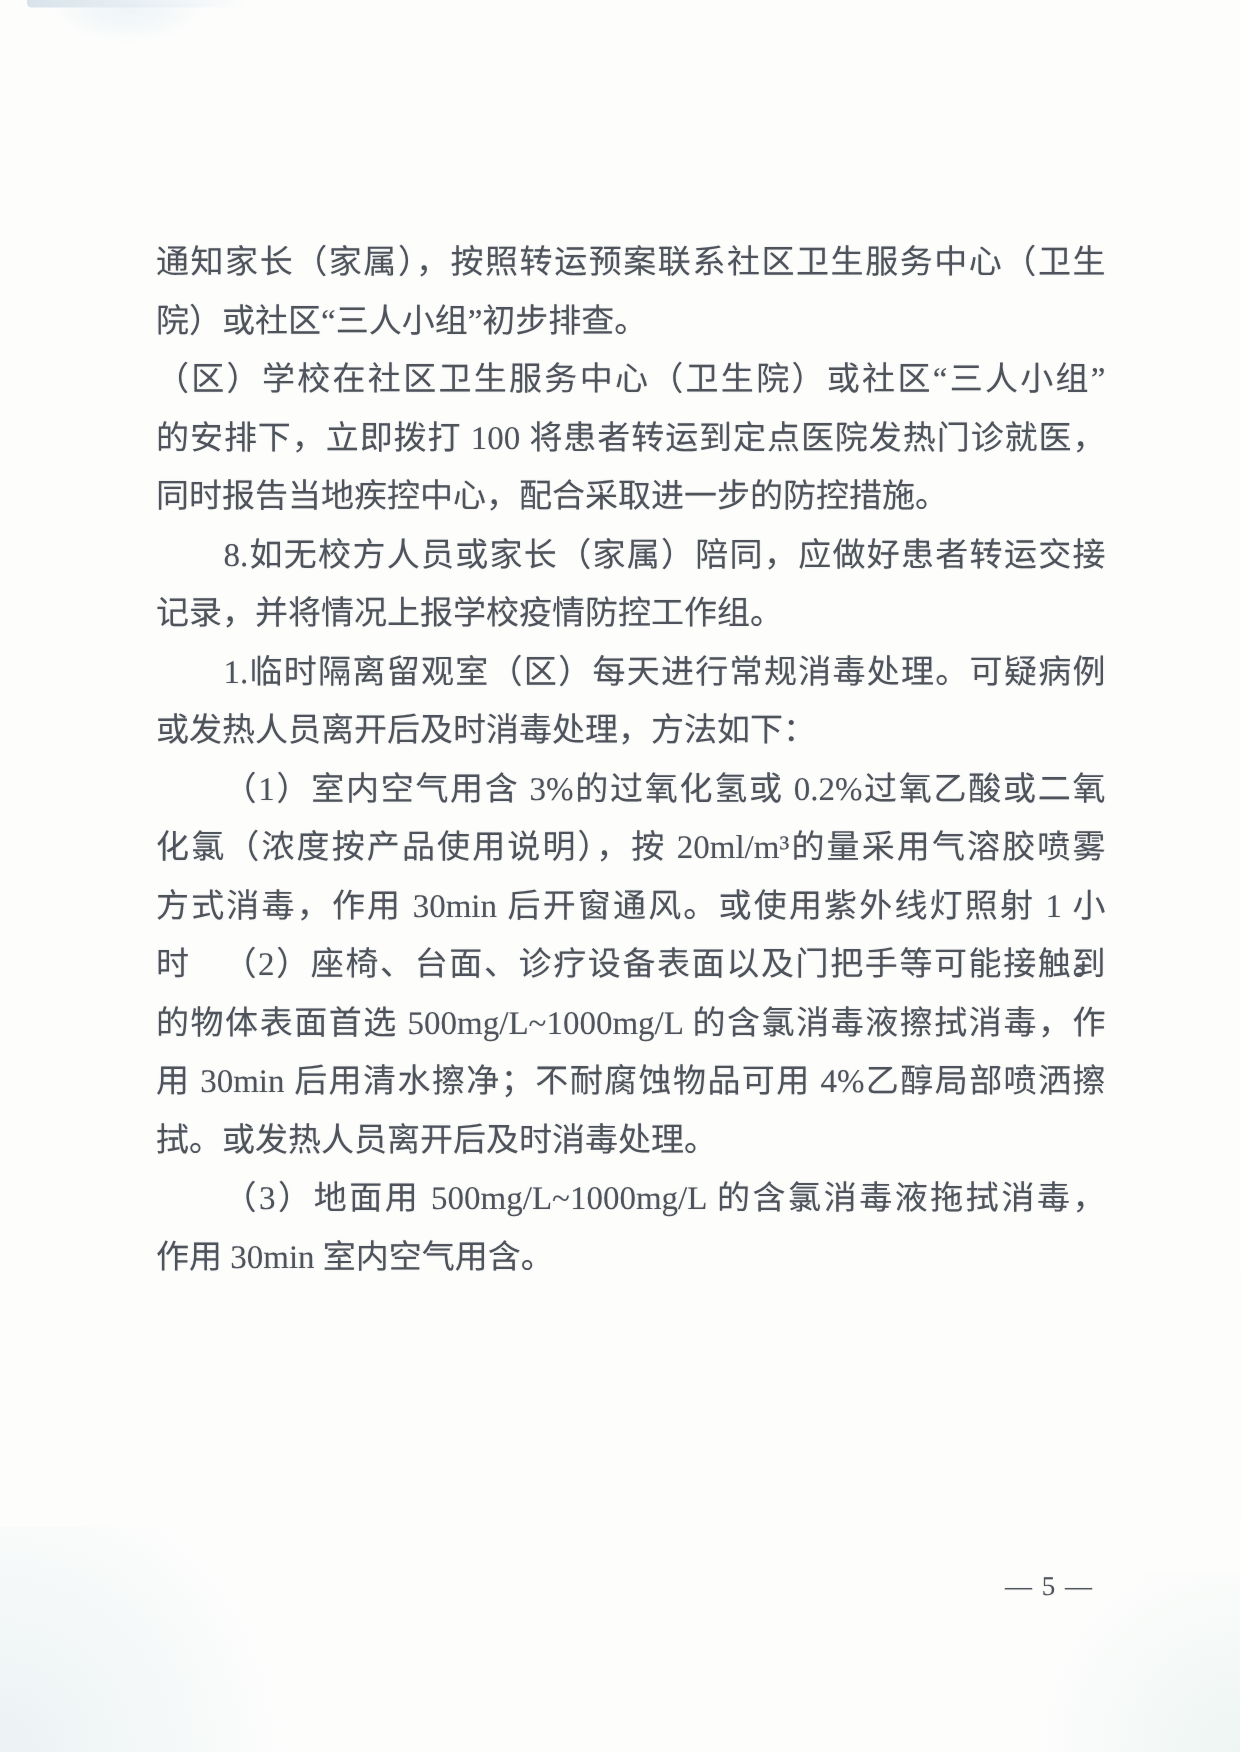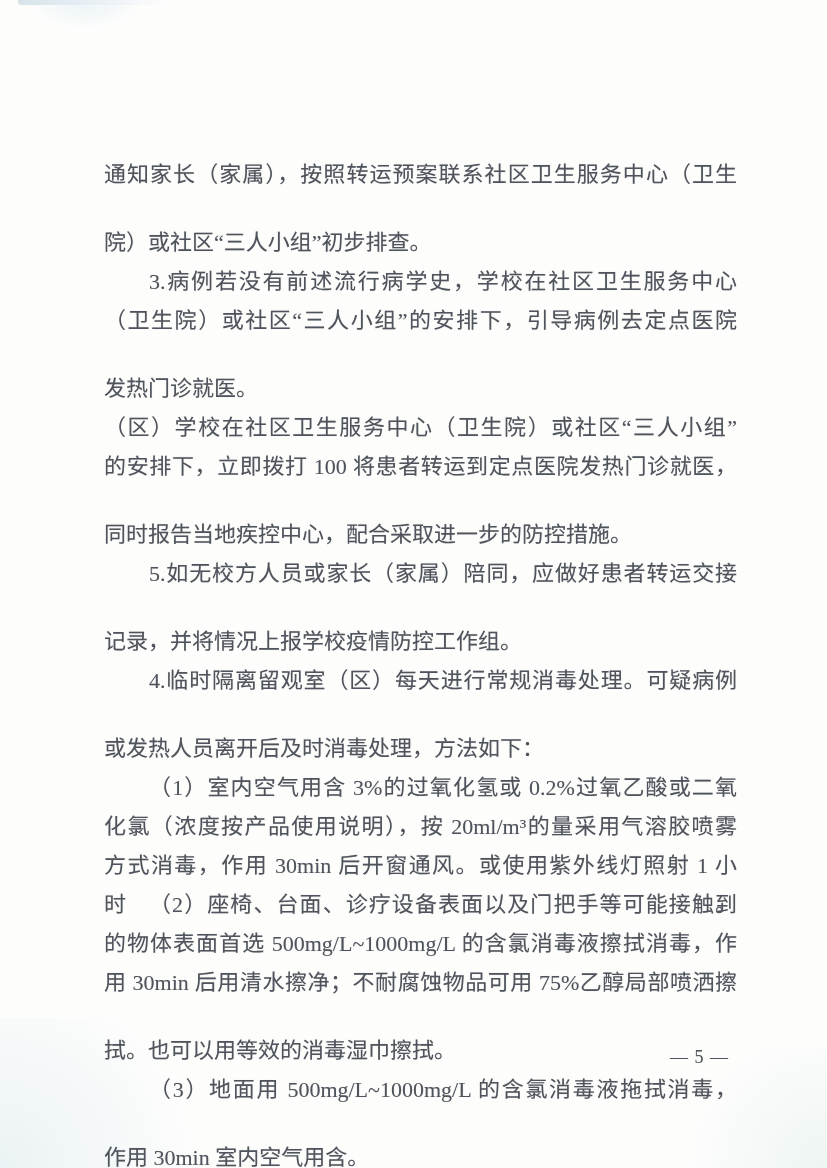--- a/index.html
+++ b/index.html
@@ -48,21 +48,21 @@
   .paragraph { margin: 0; padding: 0; }
   .line {
     height: 39px;
     line-height: 39px;
     white-space: nowrap;        
     text-align: justify;
     text-align-last: justify;   
     white-space: normal;
   }
   .line.indent { text-indent: 45px; }
-  .line.last { text-align-last: left; margin-top: 29px; }
+  .line.last { text-align-last: left; }
 
   .page-number {
     position: absolute;
     top: 1045px;
     right: 98px;
     color: #4e535b;
     font-size: 18px;
     line-height: 24px;
     letter-spacing: 1px;
     text-shadow: 0 0 1px rgba(90,96,104,.30);
@@ -78,53 +78,48 @@
   <div class="artifact bottom-left"></div>
   <div class="artifact bottom-right"></div>
 
   <main class="text-block">
 
     <section class="paragraph">
       <div class="line">通知家长（家属），按照转运预案联系社区卫生服务中心（卫生</div>
       <div class="line last">院）或社区“三人小组”初步排查。</div>
     </section>
 
-    <section class="paragraph">
-      <div class="line indent">3.病例若没有前述流行病学史，学校在社区卫生服务中心</div>
-      <div class="line">（卫生院）或社区“三人小组”的安排下，引导病例去定点医院</div>
-      <div class="line last">发热门诊就医。</div>
-    </section>
 
     <section class="paragraph">
       <div class="line">（区）学校在社区卫生服务中心（卫生院）或社区“三人小组”</div>
       <div class="line">的安排下，立即拨打 100 将患者转运到定点医院发热门诊就医，</div>
       <div class="line last">同时报告当地疾控中心，配合采取进一步的防控措施。</div>
     </section>
 
     <section class="paragraph">
-      <div class="line indent">5.如无校方人员或家长（家属）陪同，应做好患者转运交接</div>
+      <div class="line indent">8.如无校方人员或家长（家属）陪同，应做好患者转运交接</div>
       <div class="line last">记录，并将情况上报学校疫情防控工作组。</div>
     </section>
 
     <section class="paragraph">
-      <div class="line indent">4.临时隔离留观室（区）每天进行常规消毒处理。可疑病例</div>
+      <div class="line indent">1.临时隔离留观室（区）每天进行常规消毒处理。可疑病例</div>
       <div class="line last">或发热人员离开后及时消毒处理，方法如下：</div>
     </section>
 
     <section class="paragraph">
       <div class="line indent">（1）室内空气用含 3%的过氧化氢或 0.2%过氧乙酸或二氧</div>
       <div class="line">化氯（浓度按产品使用说明），按 20ml/m³的量采用气溶胶喷雾</div>
       <div class="line">方式消毒，作用 30min 后开窗通风。或使用紫外线灯照射 1 小时。</div>
     </section>
 
     <section class="paragraph">
       <div class="line indent">（2）座椅、台面、诊疗设备表面以及门把手等可能接触到</div>
       <div class="line">的物体表面首选 500mg/L~1000mg/L 的含氯消毒液擦拭消毒，作</div>
-      <div class="line">用 30min 后用清水擦净；不耐腐蚀物品可用 75%乙醇局部喷洒擦</div>
-      <div class="line last">拭。也可以用等效的消毒湿巾擦拭。</div>
+      <div class="line">用 30min 后用清水擦净；不耐腐蚀物品可用 4%乙醇局部喷洒擦</div>
+      <div class="line last">拭。或发热人员离开后及时消毒处理。</div>
     </section>
 
     <section class="paragraph">
       <div class="line indent">（3）地面用 500mg/L~1000mg/L 的含氯消毒液拖拭消毒，</div>
       <div class="line last">作用 30min 室内空气用含。</div>
     </section>
 
   </main>
 
   <footer class="page-number">— 5 —</footer>

